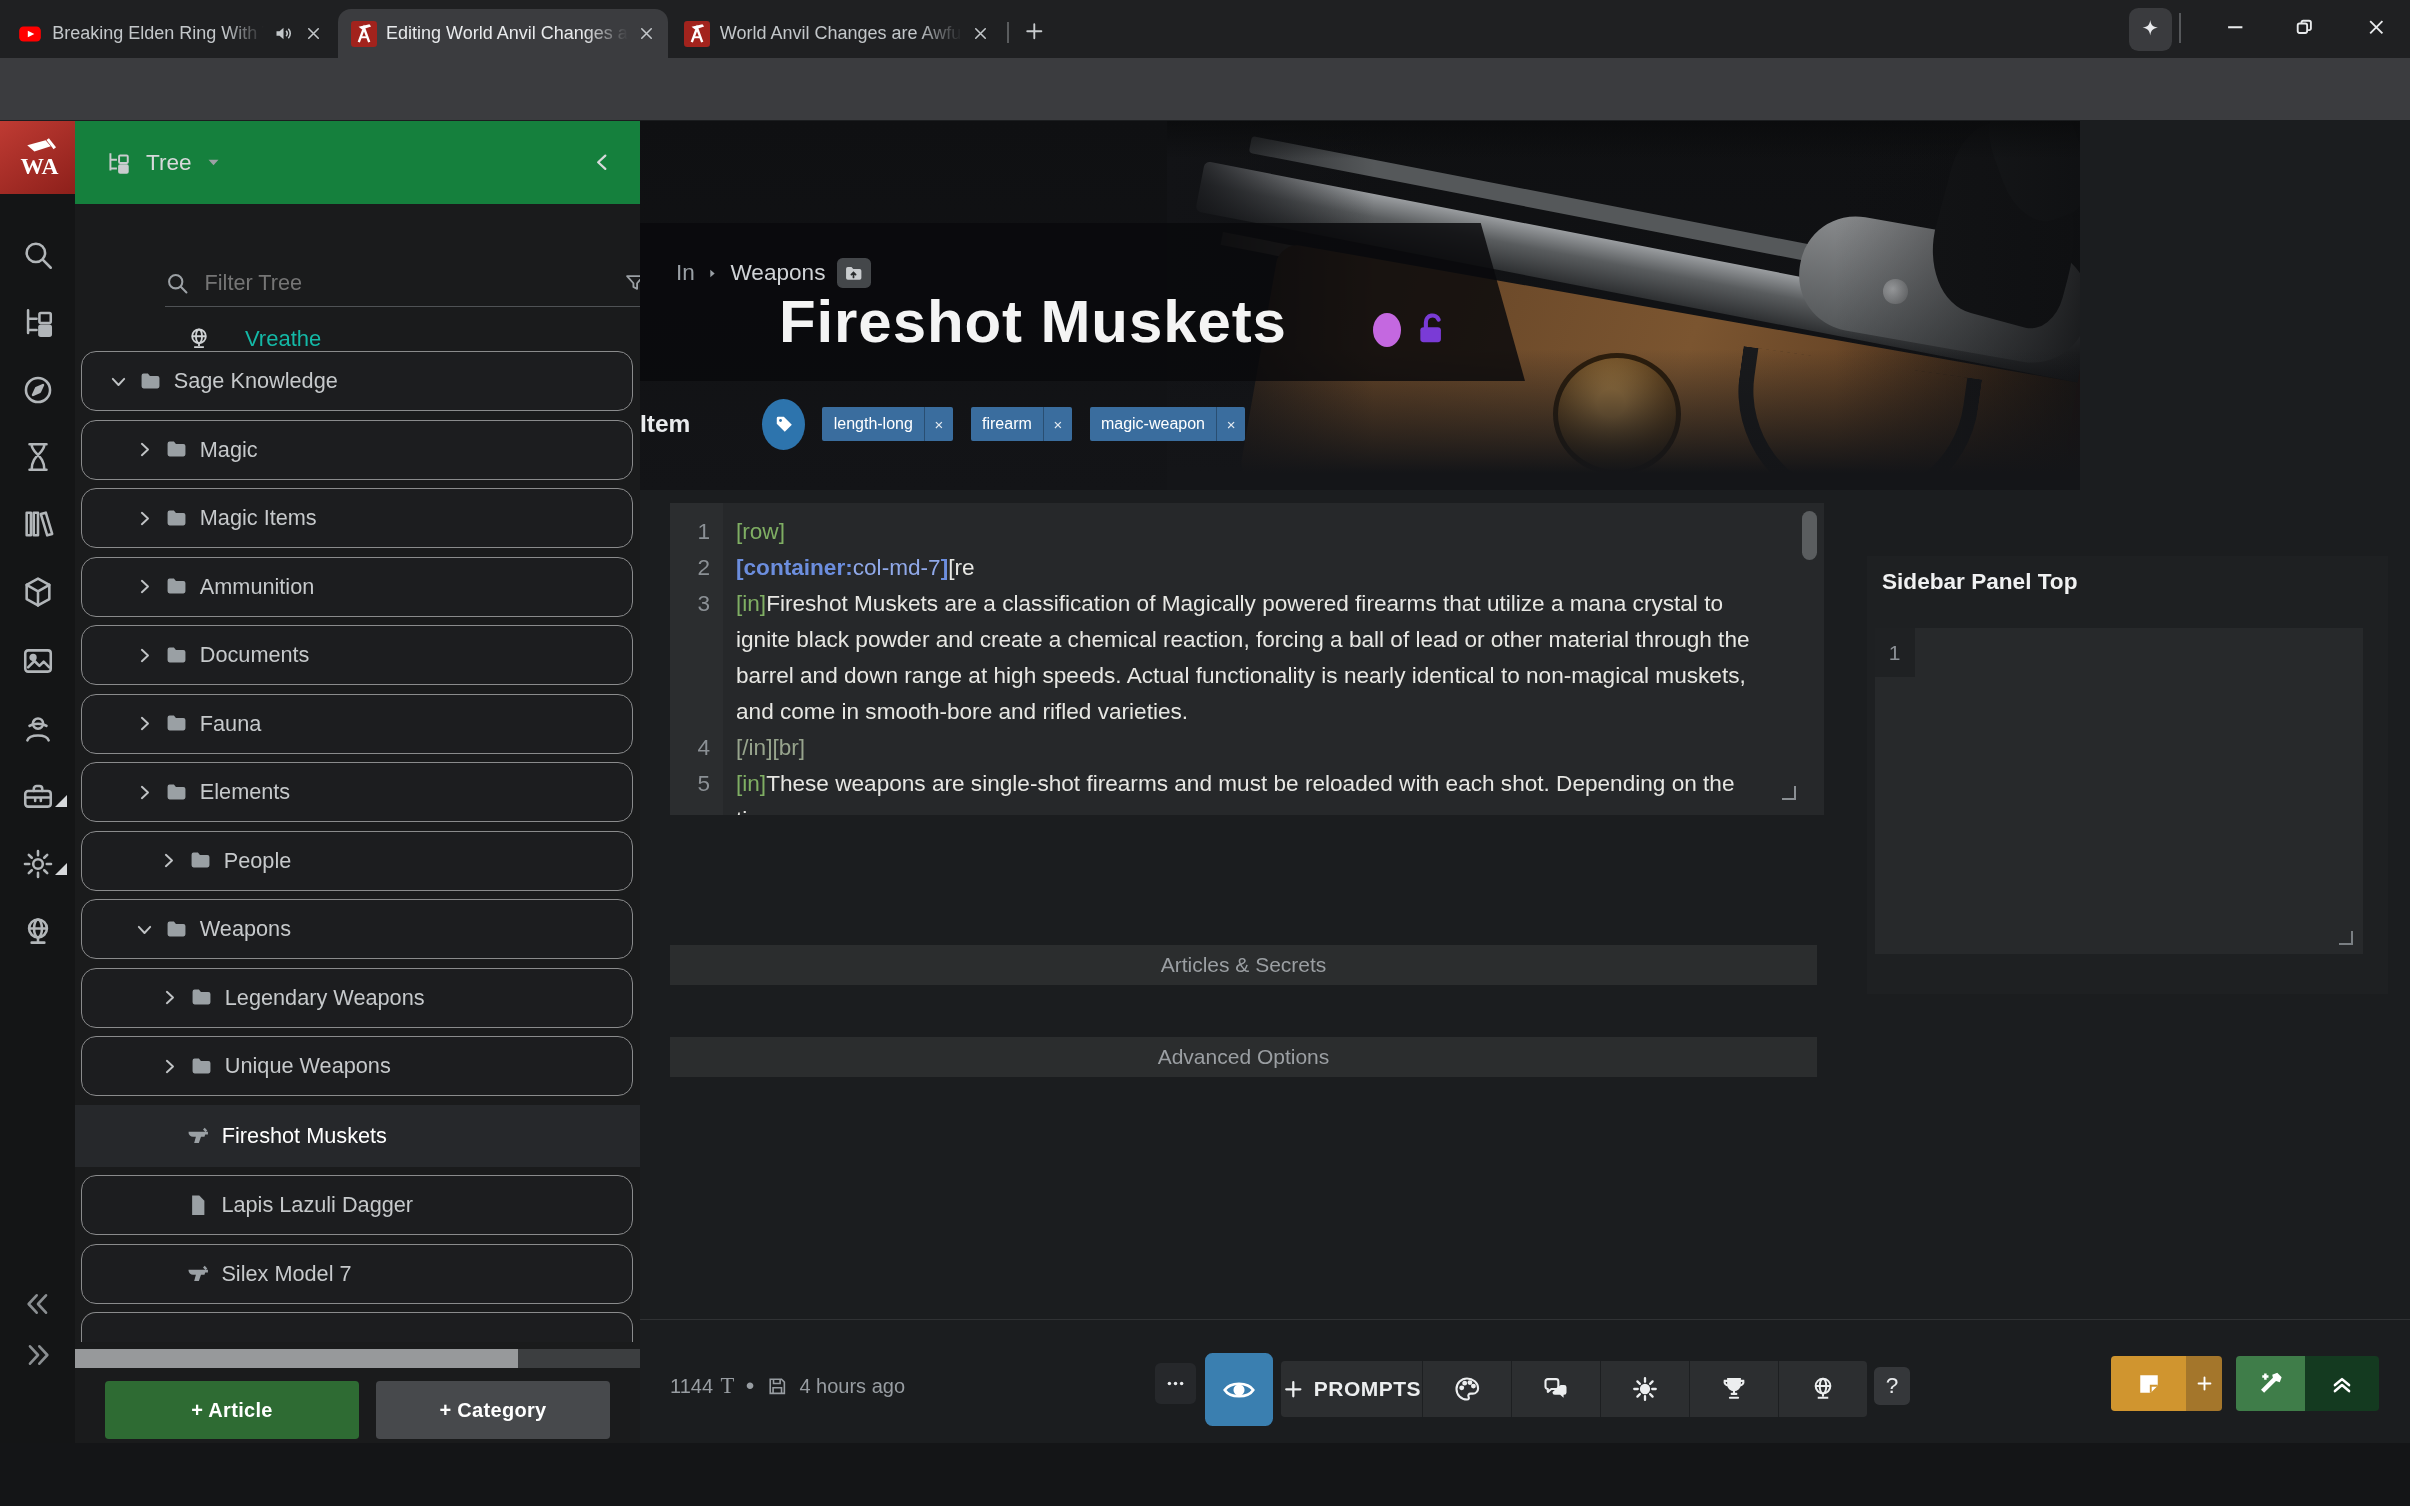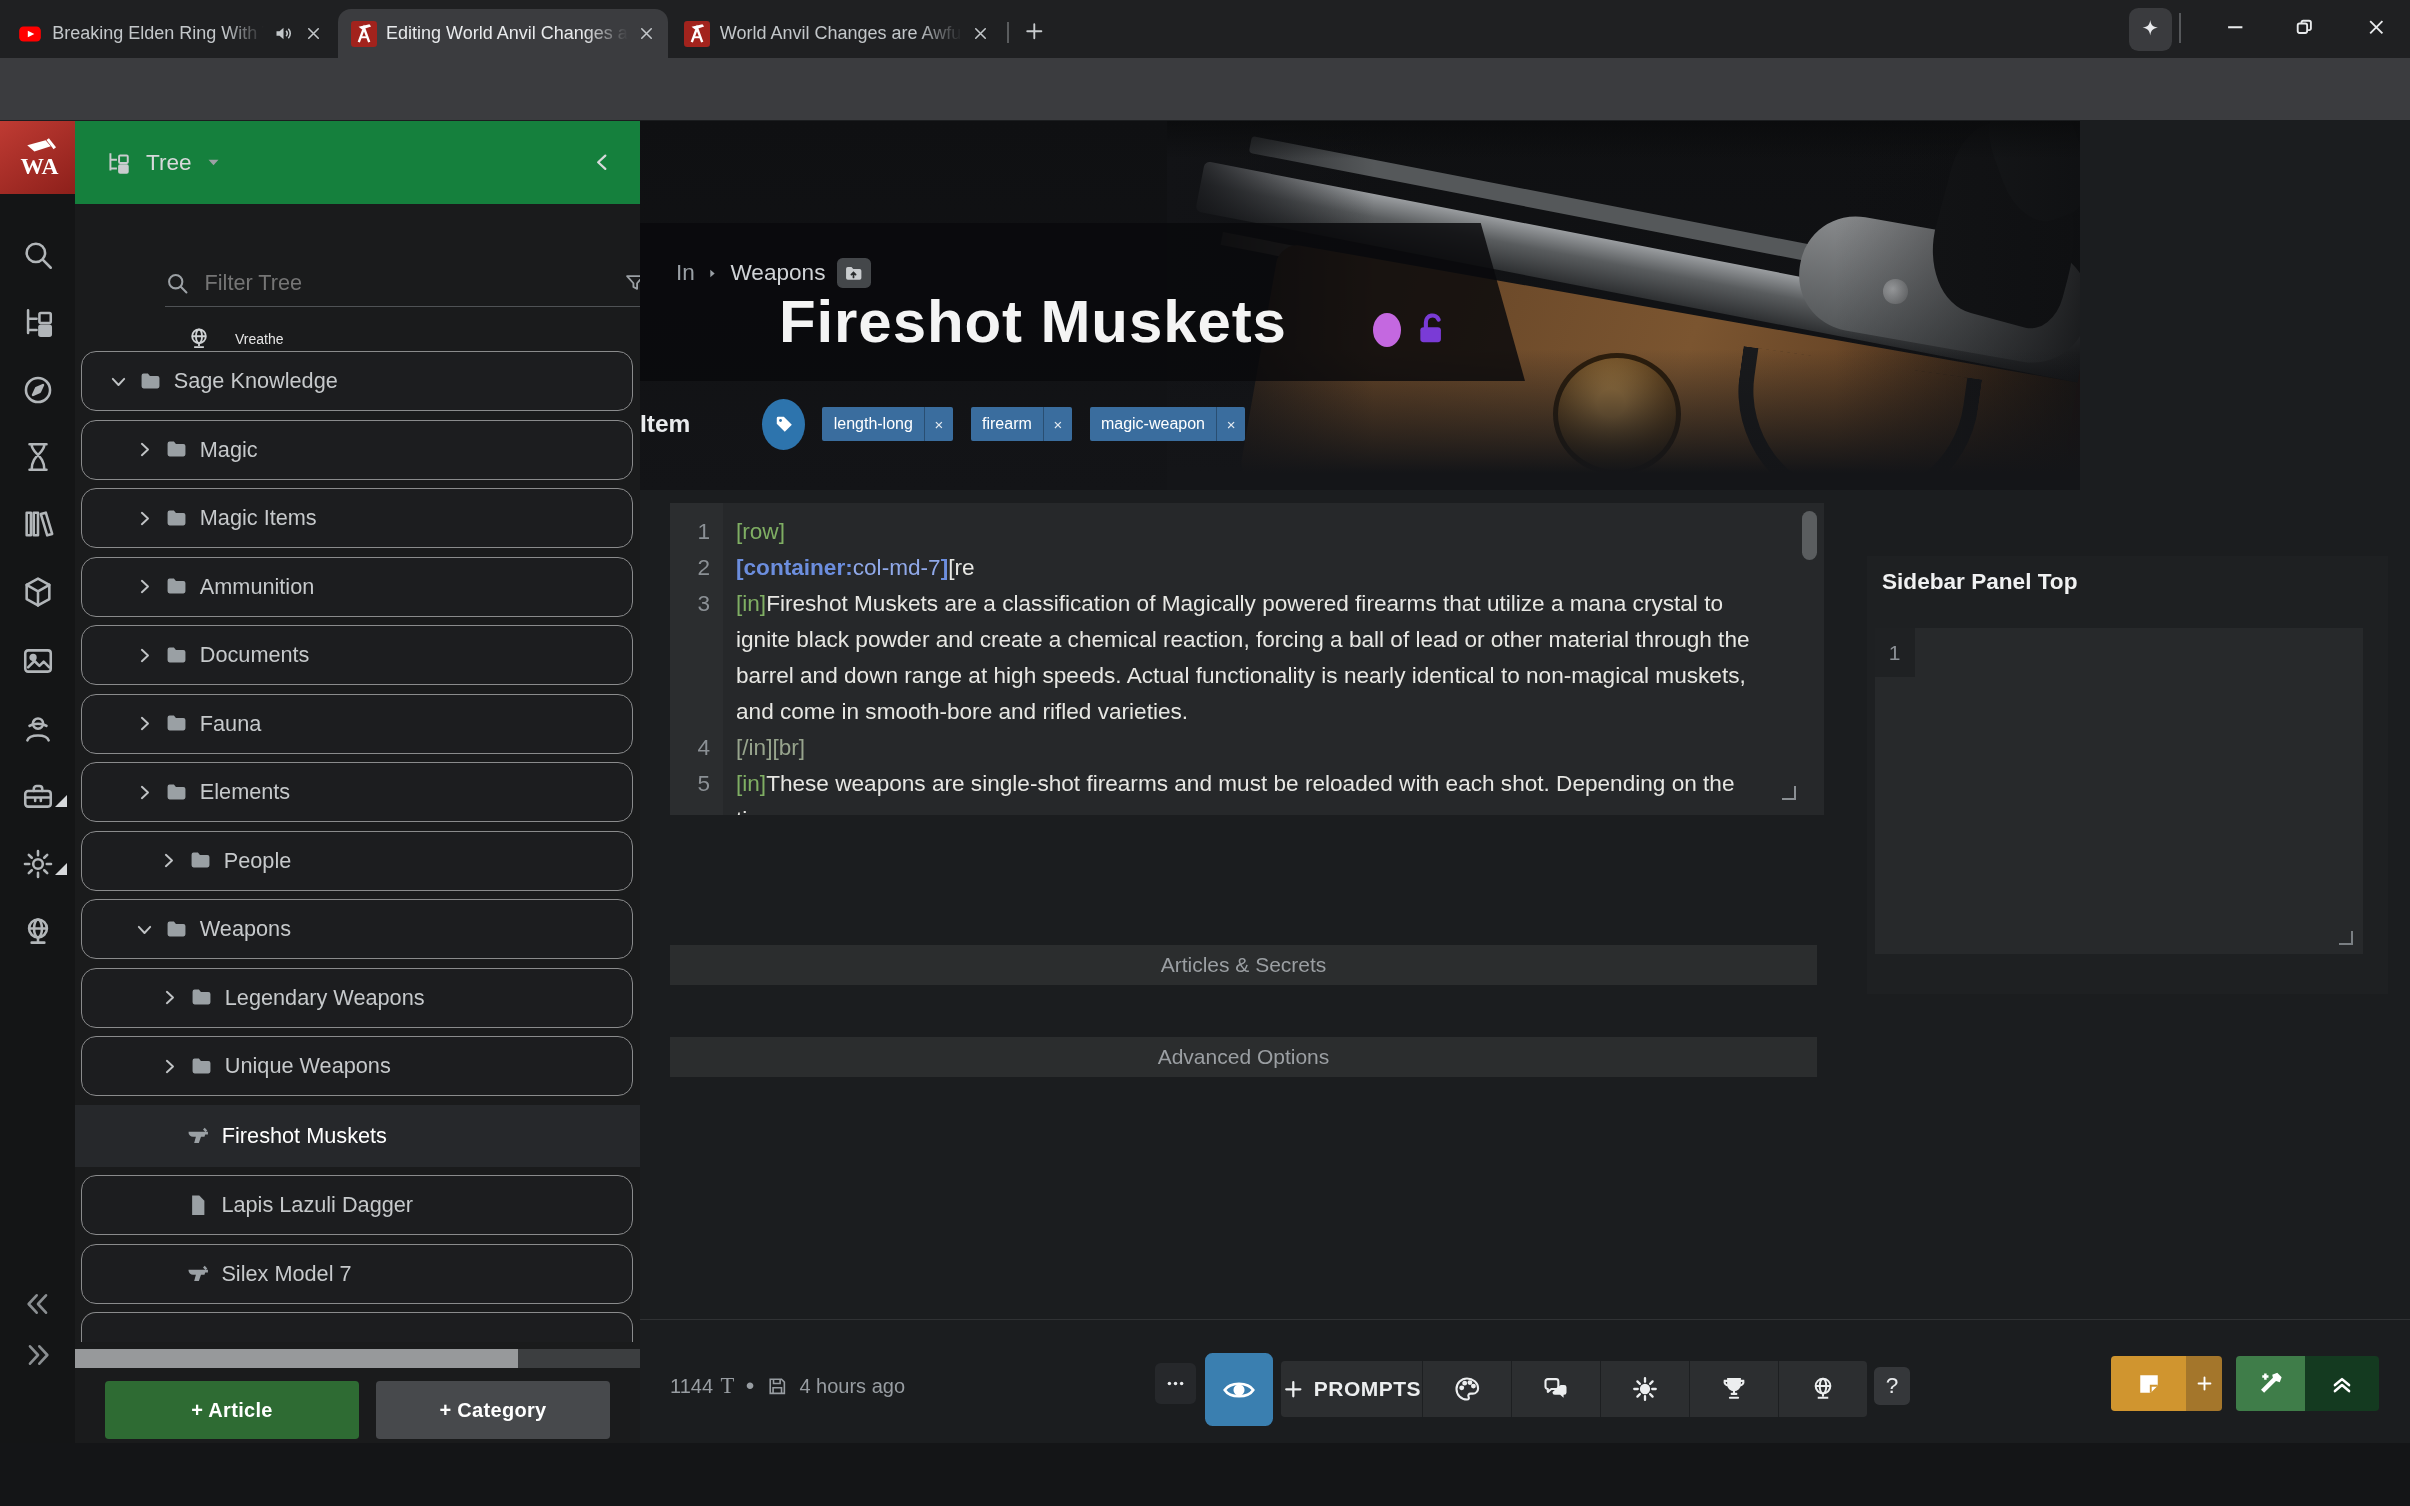--- a/index.html
+++ b/index.html
@@ -23,21 +23,21 @@
   #rail{position:absolute;left:0;top:121px;width:75px;height:1322px;background:#141516}
   #walogo{position:absolute;left:0;top:0;width:79px;height:73px;background:linear-gradient(145deg,#bf3b33,#8c1f1a);display:flex;align-items:center;justify-content:center}
   .railbtn{position:absolute;left:19px;width:38px;height:38px;display:flex;align-items:center;justify-content:center;color:#b2b6b9}
   .corner-tri{position:absolute;left:55px;width:0;height:0;border-style:solid;border-width:0 0 12.2px 12.2px;border-color:transparent transparent #d7d9db transparent}
 
   
   #treepanel{position:absolute;left:75px;top:121px;width:565px;height:1322px;background:#1a1b1c;overflow:hidden}
   #treehead{position:absolute;left:0;top:0;width:565px;height:83px;background:#15803d;display:flex;align-items:center;color:#d7d9db}
   #filter-row{position:absolute;left:90px;top:139px;width:482px;height:47px;border-bottom:1.9px solid #4f5255;display:flex;align-items:center}
   #filter-input{flex:1;background:transparent;border:none;outline:none;color:#9ca1a5;font-size:21.7px;margin-left:15px;font-family:"Liberation Sans",sans-serif}
-  #world-row{position:absolute;left:111px;top:205px;display:flex;align-items:center;gap:23px;color:#e5e5e5;font-size:14px}
+  #world-row{position:absolute;left:111px;top:205px;display:flex;align-items:center;gap:33px;color:#14b8a6;font-size:22px}
   #treeItems{position:absolute;left:0;top:230px;width:565px}
   .titem{display:flex;align-items:center;height:60px;margin:0 7.5px 8.5px 5.6px;border:1.9px solid #8a8b8c;border-radius:15px;color:#c6c9cb;font-size:21.7px;background:#1c1d1f}
   .titem .lbl{margin-left:11.3px}
   .titem .chev{color:#c0c3c5;margin-right:9.4px}
   .titem .ticn{color:#9aa0a4}
   .titem.selected{margin:0 0 8.5px 0;border:none;border-radius:0;background:#26282b;color:#fff;height:62px}
   .titem.partial{height:30px;margin-bottom:0;border-bottom:none;border-radius:15px 15px 0 0;overflow:hidden}
   #tree-hscroll{position:absolute;left:0;top:1228px;width:565px;height:19px;background:#3c3e40}
   #tree-hthumb{position:absolute;left:0;top:0;width:443px;height:19px;background:#97999b}
   .treebtn{position:absolute;top:1260px;height:58px;border-radius:3.8px;color:#fff;font-size:20px;display:flex;align-items:center;justify-content:center;font-weight:bold;letter-spacing:0.3px}

